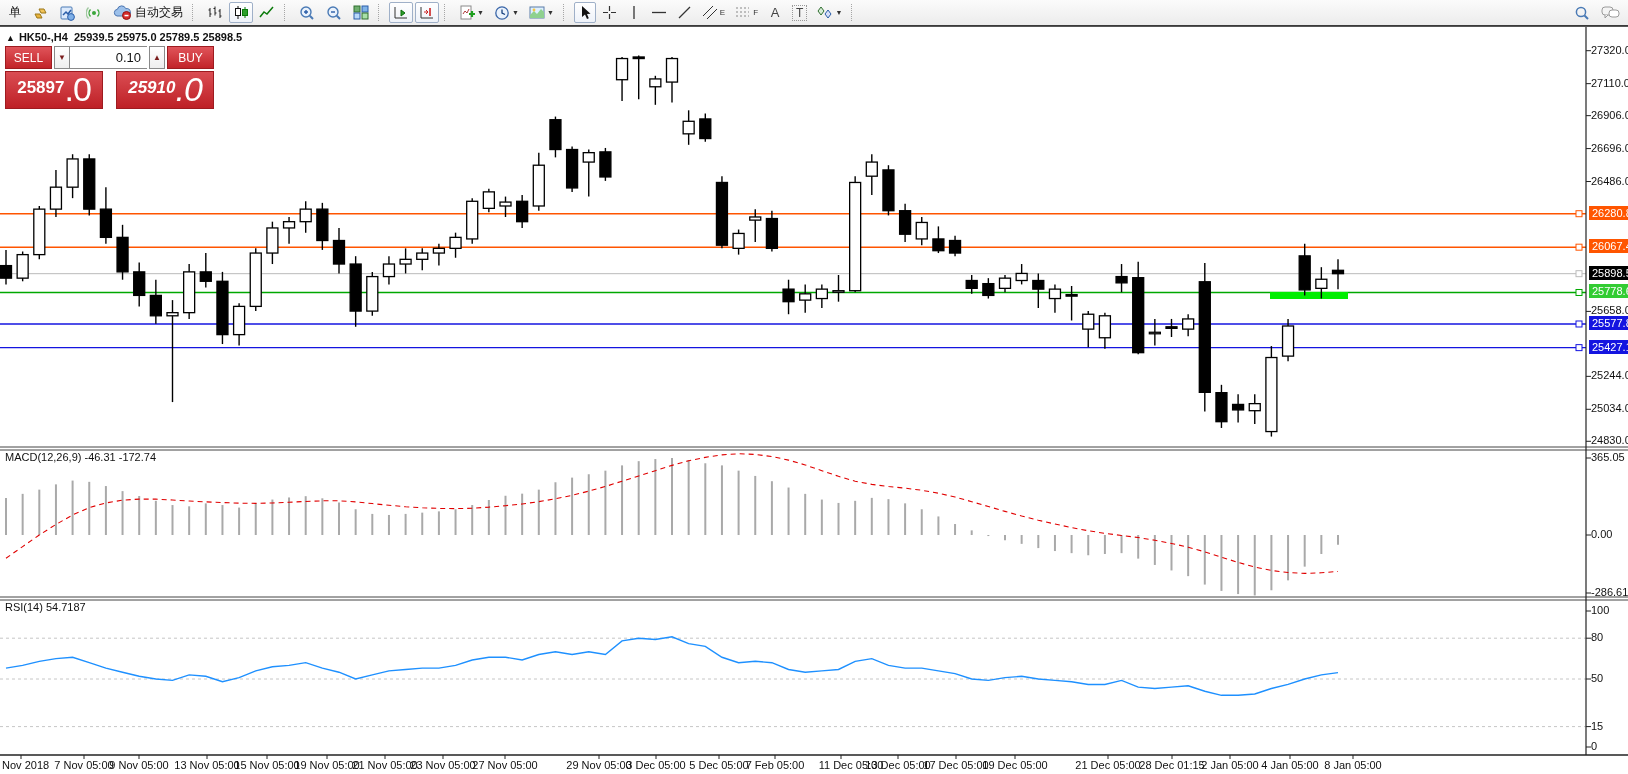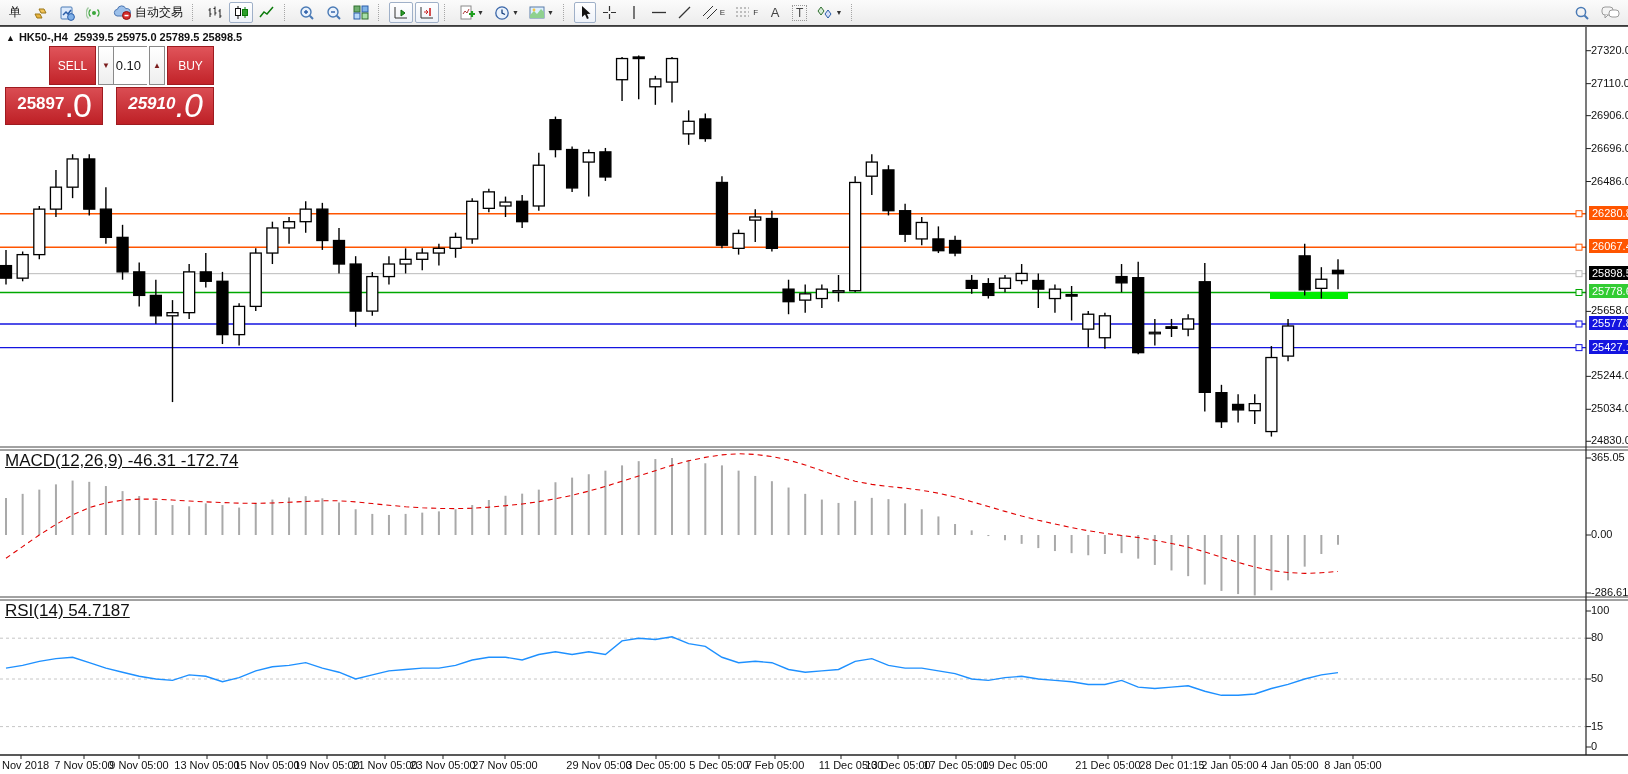--- a/index.html
+++ b/index.html
@@ -17,28 +17,28 @@
   .caret{font-size:7px;color:#333;margin-left:2px;}
   .tf-btn{height:21px;min-width:26px;display:flex;align-items:center;justify-content:center;
     border:1px solid transparent;border-radius:2px;font-size:11px;color:#333;padding:0 4px;box-sizing:border-box;}
   .tf-btn.sel{border:1px solid #9fb0c8;background:linear-gradient(#ffffff,#eef2f9);}
   .tb-right{margin-left:auto;display:flex;align-items:center;}
   .cjk{font-size:12px;color:#111;}
   
   #chart-svg{position:absolute;top:0;left:0;}
   .chart-title{position:absolute;left:6px;top:31px;font-size:11px;font-weight:700;color:#111;white-space:nowrap;}
   .chart-title .arrow{font-size:9px;margin-right:4px;}
-  .ind-label{position:absolute;left:5px;font-size:17px;color:#111;white-space:nowrap;text-decoration:underline;}
+  .ind-label{position:absolute;left:5px;font-size:11px;color:#111;white-space:nowrap;}
   .annot{position:absolute;font-weight:700;white-space:nowrap;}
   .axlabel{position:absolute;left:1591px;font-size:11px;color:#111;white-space:nowrap;}
   .lvlabel{position:absolute;left:1589px;font-size:11px;color:#fff;padding:1px 3px 1px 3px;line-height:12px;white-space:nowrap;}
   .dlabel{position:absolute;top:759px;font-size:11px;color:#111;transform:translateX(-50%);white-space:nowrap;}
   
   .trade-panel{position:absolute;left:5px;top:46px;width:209px;}
-  .tp-row{display:flex;height:39px;margin-left:44px;}
+  .tp-row{display:flex;height:23px;}
   .btn-sell,.btn-buy{flex:0 0 47px;background:linear-gradient(#e05а5е,#c22329);background:linear-gradient(#e0545a,#c22329);
     color:#fff;font-size:12px;display:flex;align-items:center;justify-content:center;border:1px solid #9e1b20;box-sizing:border-box;}
   .btn-buy{margin-left:2px;}
   .stepper{flex:0 0 16px;background:linear-gradient(#fff,#eee);border:1px solid #8a8a8a;display:flex;align-items:center;justify-content:center;
     font-size:8px;color:#7a1d1d;box-sizing:border-box;margin-left:2px;}
   .vol{flex:1;background:#fff;border:1px solid #8a8a8a;border-left:none;border-right:none;display:flex;align-items:center;justify-content:flex-end;
     font-size:13px;color:#111;padding-right:6px;box-sizing:border-box;}
   .tp-prices{display:flex;margin-top:2px;height:38px;}
   .price-box{flex:1;background:linear-gradient(#da4d53,#be2026);border:1px solid #9e1b20;color:#fff;
     display:flex;align-items:center;justify-content:center;padding-bottom:1px;box-sizing:border-box;}

